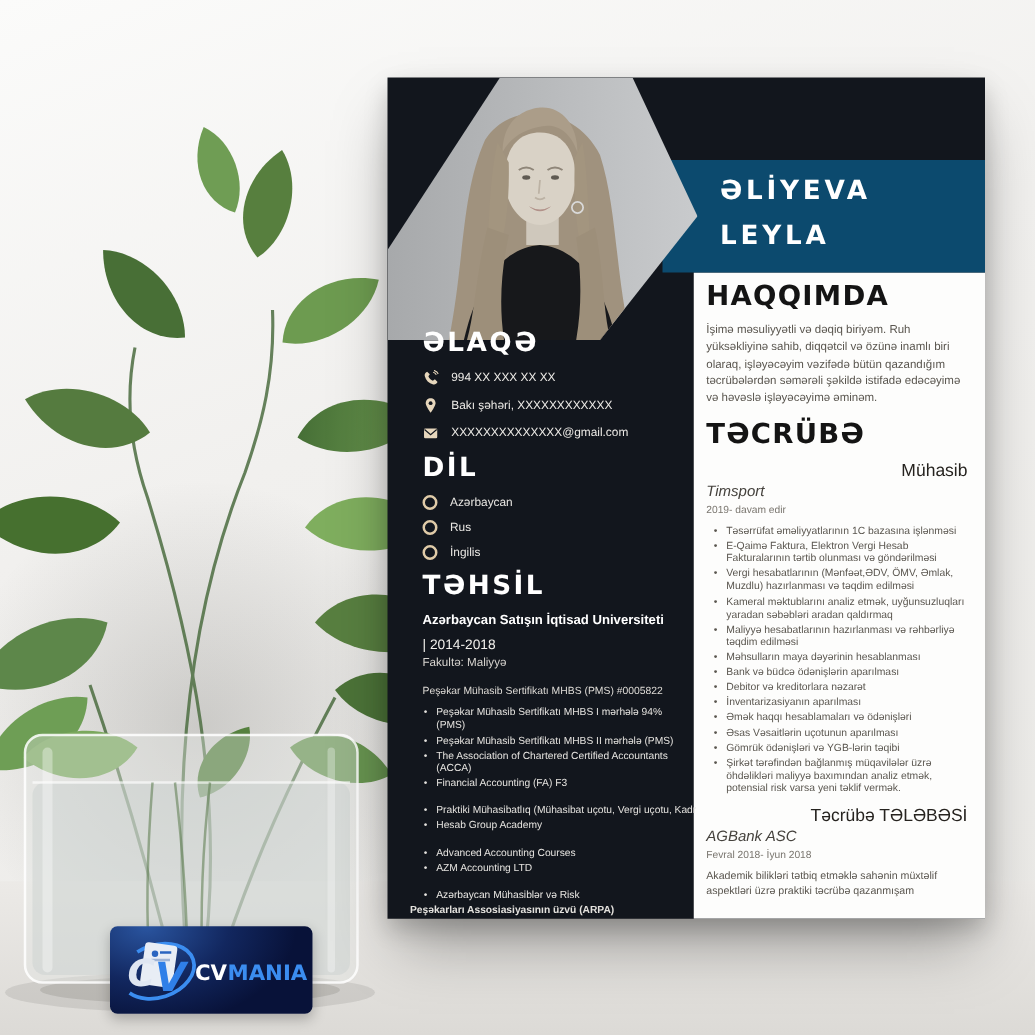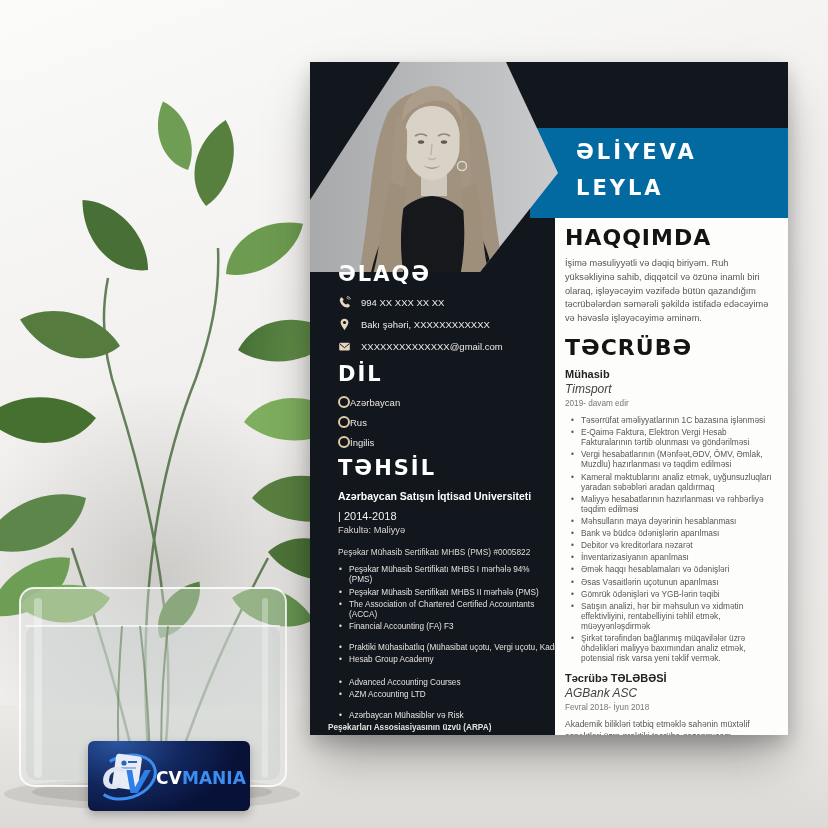--- a/index.html
+++ b/index.html
@@ -11,54 +11,54 @@
   
   .wall-shade{position:absolute;left:-120px;top:300px;width:560px;height:560px;z-index:0;
     background:radial-gradient(closest-side,rgba(60,60,55,0.20),rgba(60,60,55,0) 70%);}
   .desk{position:absolute;left:0;right:0;top:705px;bottom:0;z-index:0;
     background:linear-gradient(#eceae7,#dcdad6);}
   .plant{position:absolute;left:0;top:78px;z-index:2;}
   
   .page{position:absolute;left:310px;top:62px;width:478px;height:673px;z-index:5;
     background:#12161d;overflow:hidden;
     box-shadow:0 26px 48px -8px rgba(0,0,0,0.35),0 8px 18px rgba(0,0,0,0.18);}
-  .banner{position:absolute;left:220px;top:66px;right:0;height:90px;background:#0369a1;z-index:2;}
+  .banner{position:absolute;left:220px;top:66px;right:0;height:90px;background:#0c4a6e;z-index:2;}
   .banner .name{position:absolute;left:46px;top:6px;color:#ffffff;font-family:"DejaVu Sans",sans-serif;
     font-weight:800;font-size:21px;line-height:36px;letter-spacing:3px;}
   .photo{position:absolute;left:0;top:0;z-index:3;}
   .white-col{position:absolute;left:245px;top:156px;right:0;bottom:0;background:#fdfdfc;z-index:1;
     padding:7px 14px 16px 10px;box-sizing:border-box;overflow:hidden;}
   
   .dark-flow{position:absolute;left:28px;top:200px;width:208px;z-index:4;color:#e9e7e3;}
   .dark-flow h2{margin:0 0 10px 0;font-family:"DejaVu Sans",sans-serif;font-weight:800;
     font-size:21px;letter-spacing:2px;color:#ffffff;}
   .contact-row{display:flex;align-items:center;gap:10px;font-size:9.5px;margin-bottom:9px;color:#eceae6;}
   .contact-row svg{flex:0 0 auto;}
   .section-gap{margin-top:24px;}
-  .lang-row{display:flex;align-items:center;font-size:9.5px;margin-bottom:8px;}
+  .lang-row{display:flex;align-items:center;gap:10px;font-size:9.5px;margin-bottom:8px;}
   .ring{width:8px;height:8px;border:2px solid #e0cba8;border-radius:50%;display:inline-block;}
   .edu-uni{font-size:10.5px;font-weight:bold;color:#ffffff;margin-top:2px;}
   .edu-period{font-size:11px;margin-top:8px;color:#f2f0ec;}
   .edu-fac{font-size:9.3px;margin-top:3px;color:#d8d5d0;}
   .edu-cert{font-size:8.3px;margin-top:12px;color:#dedbd6;}
   ul.dlist{list-style:none;margin:8px 0 0 0;padding:0;}
   ul.dlist li{position:relative;padding-left:11px;font-size:8.2px;line-height:1.25;
     margin-bottom:2px;color:#e4e2de;}
   ul.dlist li::before{content:"•";position:absolute;left:1px;top:0;color:#e4e2de;}
   ul.dlist.clip1 li:first-child{white-space:nowrap;overflow:hidden;width:208px;}
   .member{margin-top:10px;}
   .member .m1{position:relative;padding-left:11px;font-size:8.2px;line-height:1.25;}
   .member .m1::before{content:"•";position:absolute;left:1px;top:0;}
   .member .m2{font-size:8.2px;line-height:1.25;margin-left:-10px;margin-top:2px;color:#e4e2de;font-weight:bold;}
   
   .white-col h2{margin:0;font-family:"DejaVu Sans",sans-serif;font-weight:800;font-size:22px;
     letter-spacing:1px;color:#141414;}
   .about-text{font-size:9.2px;line-height:1.5;color:#5a564f;margin:7px 0 9px 0;}
   .job-head{margin-top:8px;}
-  .job-title{font-size:11px;font-weight:bold;color:#26231f;}
+  .job-title{font-size:14px;font-weight:normal;color:#26231f;text-align:right;}
   .job-company{font-size:12px;font-style:italic;color:#45423d;margin-top:2px;}
   .job-date{font-size:8.2px;color:#7a766f;margin-top:3px;}
   ul.duties{list-style:none;margin:7px 0 0 6px;padding:0;}
   ul.duties li{position:relative;padding-left:10px;font-size:8.3px;line-height:1.22;
     margin-bottom:2px;color:#5a564f;}
   ul.duties li::before{content:"•";position:absolute;left:0;top:0;color:#5a564f;}
   .intern{margin-top:9px;}
   .intern-summary{font-size:8.5px;line-height:1.35;color:#5a564f;margin-top:7px;}
   
   .logo{position:absolute;left:88px;top:741px;width:162px;height:70px;z-index:6;border-radius:6px;
@@ -175,21 +175,20 @@
         <li>Vergi hesabatlarının (Mənfəət,ƏDV, ÖMV, Əmlak, Muzdlu) hazırlanması və təqdim edilməsi</li>
         <li>Kameral məktublarını analiz etmək, uyğunsuzluqları yaradan səbəbləri aradan qaldırmaq</li>
         <li>Maliyyə hesabatlarının hazırlanması və rəhbərliyə təqdim edilməsi</li>
         <li>Məhsulların maya dəyərinin hesablanması</li>
         <li>Bank və büdcə ödənişlərin aparılması</li>
         <li>Debitor və kreditorlara nəzarət</li>
         <li>İnventarizasiyanın aparılması</li>
         <li>Əmək haqqı hesablamaları və ödənişləri</li>
         <li>Əsas Vəsaitlərin uçotunun aparılması</li>
         <li>Gömrük ödənişləri və YGB-lərin təqibi</li>
-        <li>Satışın analizi, hər bir məhsulun və xidmətin effektivliyini, rentabelliyini təhlil etmək, müəyyənləşdirmək</li>
         <li>Şirkət tərəfindən bağlanmış müqavilələr üzrə öhdəlikləri maliyyə baxımından analiz etmək, potensial risk varsa yeni təklif vermək.</li>
       </ul>
 
     <div class="intern">
       <div class="job-title">Təcrübə TƏLƏBƏSİ</div>
       <div class="job-company">AGBank ASC</div>
       <div class="job-date">Fevral 2018- İyun 2018</div>
       <div class="intern-summary">Akademik bilikləri tətbiq etməklə sahənin müxtəlif aspektləri üzrə praktiki təcrübə qazanmışam</div>
     </div>
   </div>

